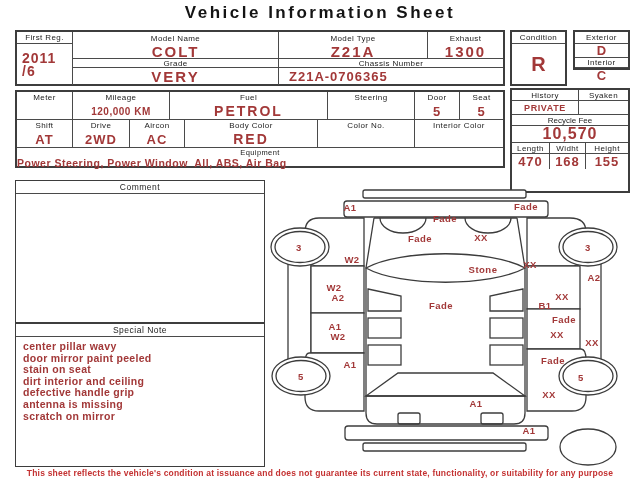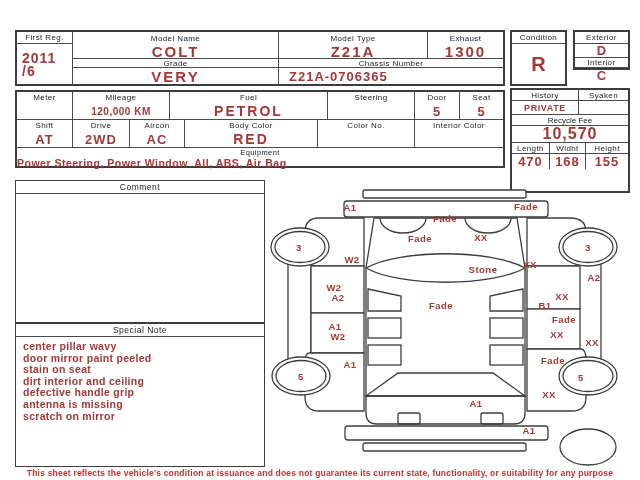--- a/index.html
+++ b/index.html
@@ -77,20 +77,21 @@
   .diagram svg{position:absolute;left:0;top:0;}
   .dmark{position:absolute;transform:translate(-50%,-50%);font-size:9.5px;color:var(--red);font-weight:600;letter-spacing:0.5px;white-space:nowrap;}
 
   .disclaimer{position:absolute;left:0;top:468px;width:640px;text-align:center;font-size:8.5px;font-weight:600;color:var(--disc);letter-spacing:0.2px;}
 </style>
 </head>
 <body>
 
 <div class="sheet">
 
+  <div class="title">Vehicle Information Sheet</div>
 
   <div class="box blockA">
     <div class="cell lab br bb a-frl">First Reg.</div>
     <div class="cell val br a-frv">
       <div>2011</div>
       <div>/6</div>
     </div>
     <div class="cell lab br a-mnl">Model Name</div>
     <div class="cell val big br a-mnv">COLT</div>
     <div class="cell lab br bt bb a-grl">Grade</div>

